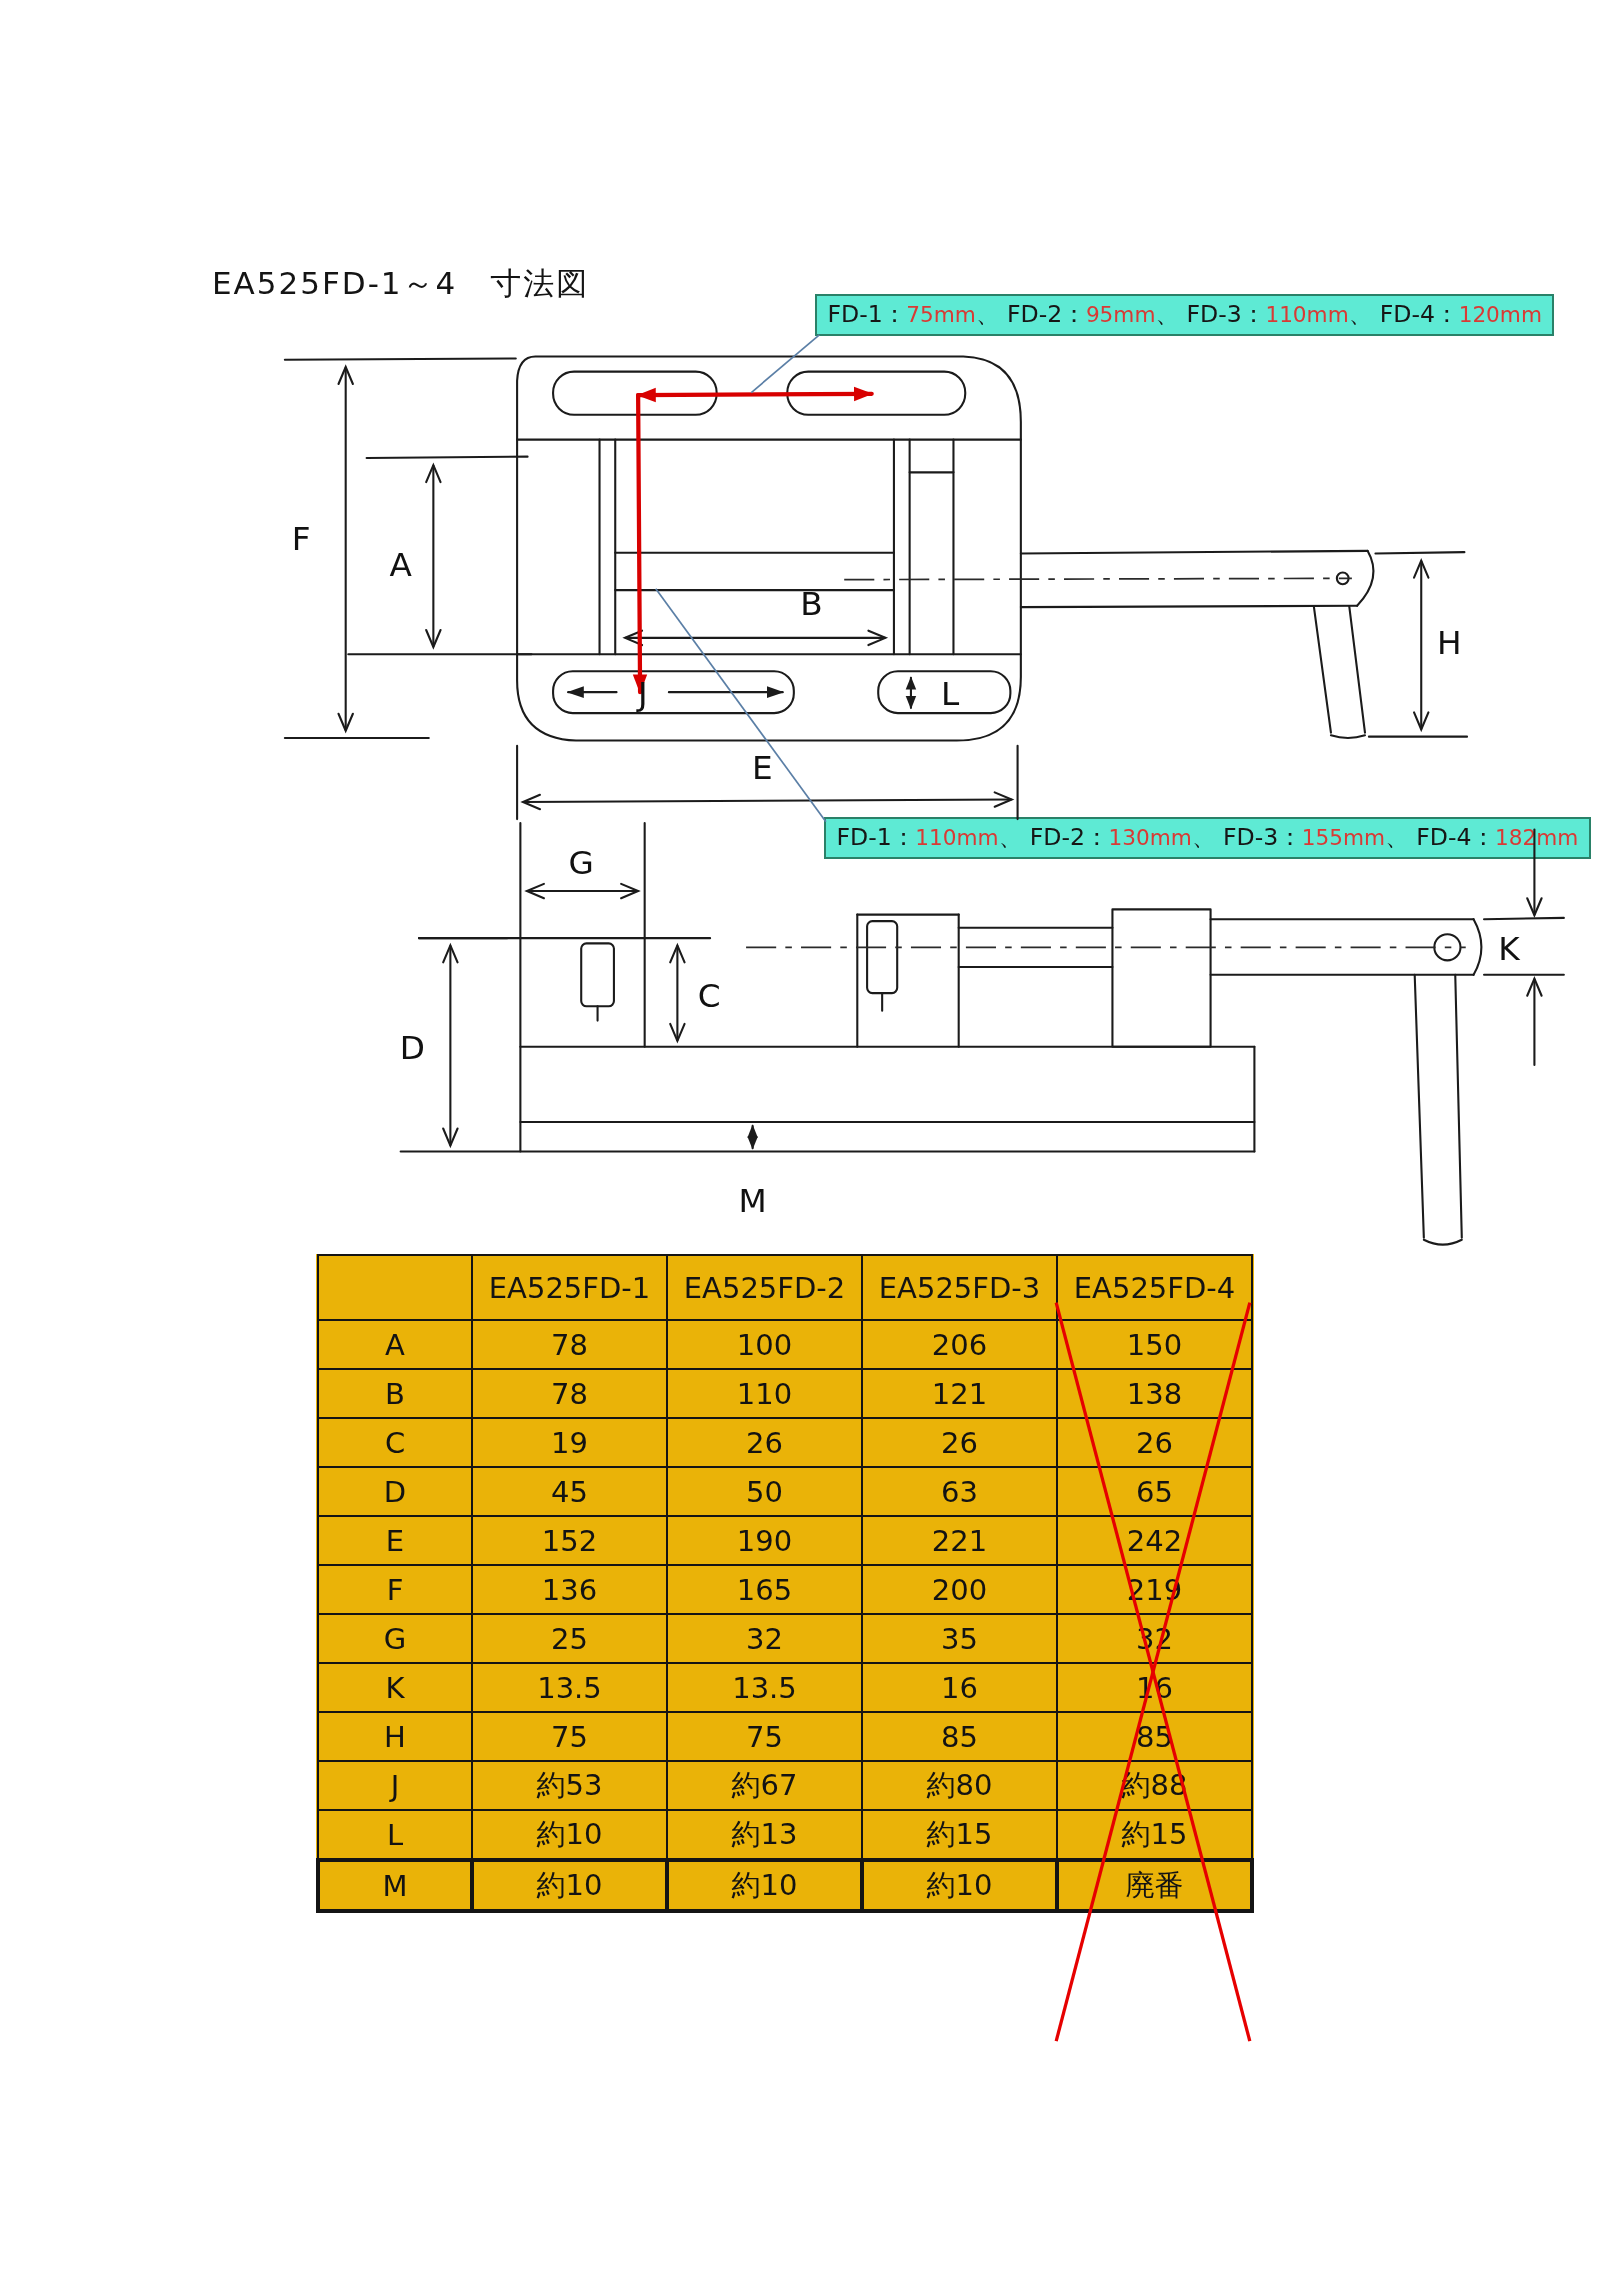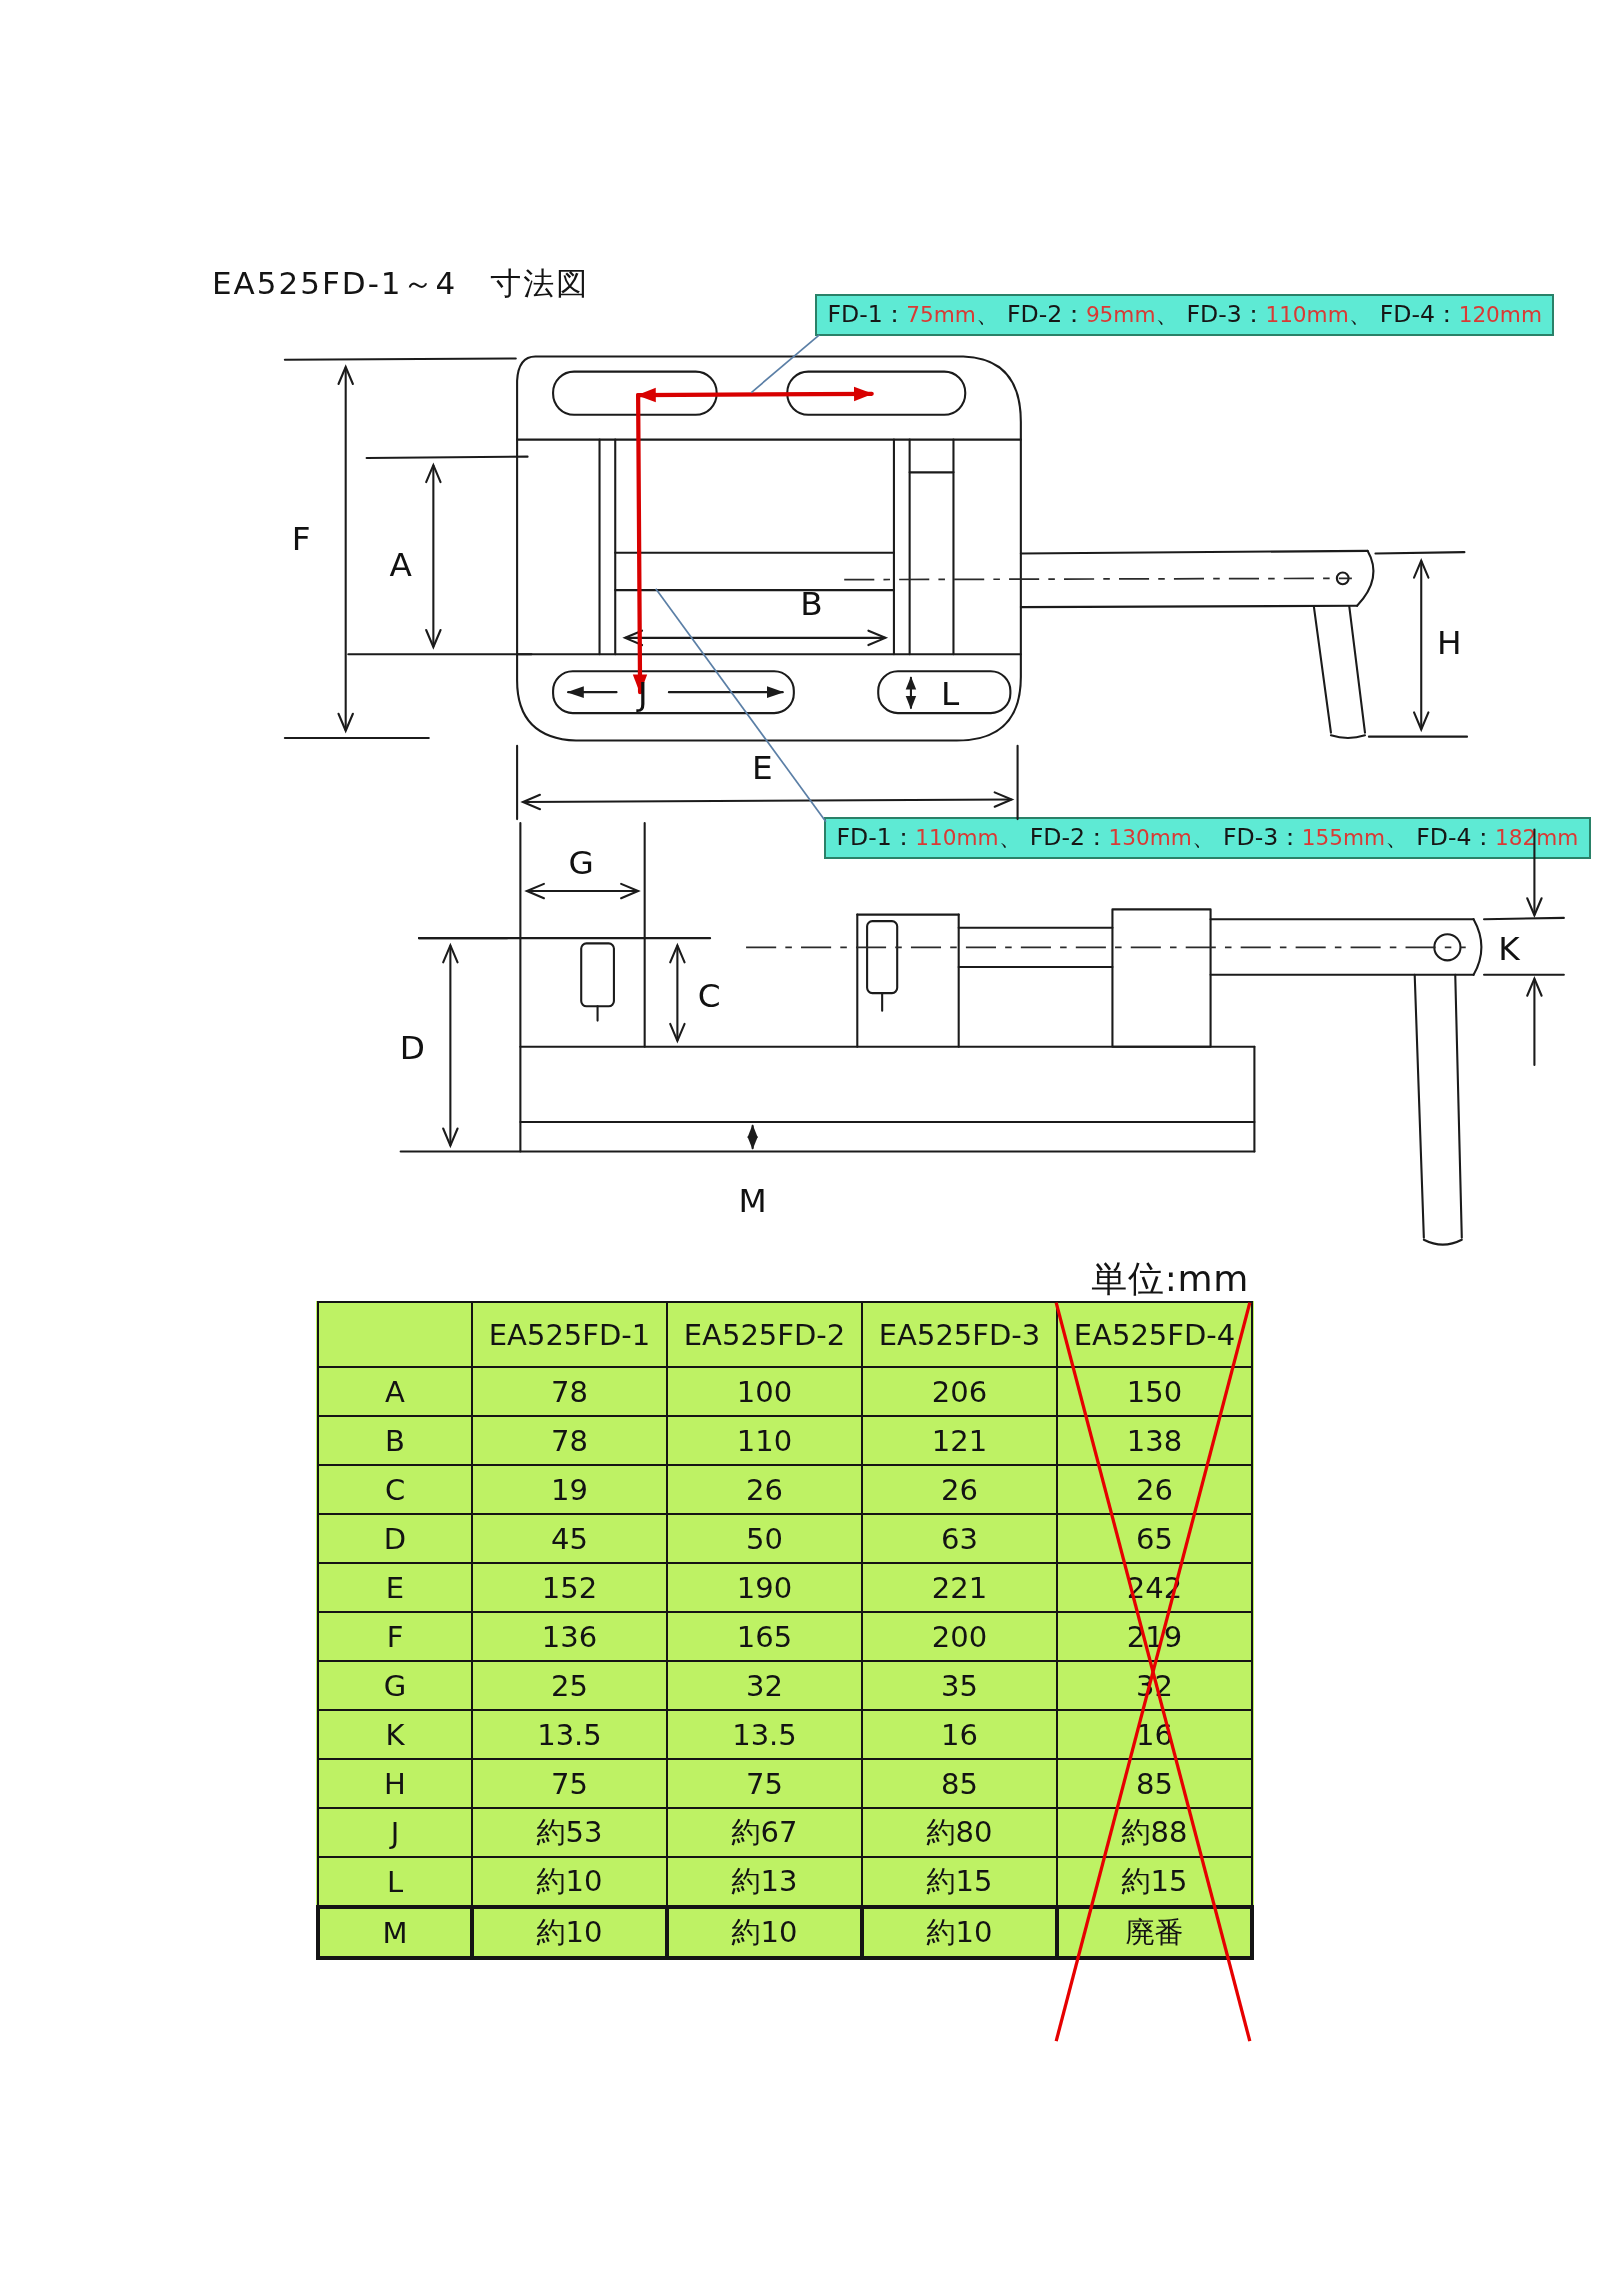--- a/index.html
+++ b/index.html
@@ -21,22 +21,22 @@
   .callout .val{color:#d93a35;}
   .callout .mm{font-size:21.6px;}
   #callout-width{left:815px;top:294px;}
   #callout-length{left:824px;top:817px;text-align:right;}
   .dim-svg{left:0;top:0;width:1623px;height:2295px;pointer-events:none;z-index:5;}
   .unit-label{
     left:1040px;top:1255px;width:209px;text-align:right;font-size:36px;color:#141414;
     border-bottom:2px solid #222;padding-bottom:1.3px;letter-spacing:0.7px;
   }
   table.dims{
-    position:absolute;left:316px;top:1301px;border-collapse:collapse;table-layout:fixed;
-    background:#bef264;z-index:2;
+    position:absolute;left:316px;top:1254px;border-collapse:collapse;table-layout:fixed;
+    background:#eab308;z-index:2;
   }
   table.dims th,table.dims td{
     border:2px solid #141414;text-align:center;vertical-align:middle;
     font-size:29px;font-weight:400;color:#131313;padding:0;
   }
   table.dims col.c-label{width:154px;}
   table.dims col.c-data{width:195px;}
   tr.hdr th{height:63px;}
   tr.data td{height:47px;}
   td.rowlabel{font-size:27.5px;}

